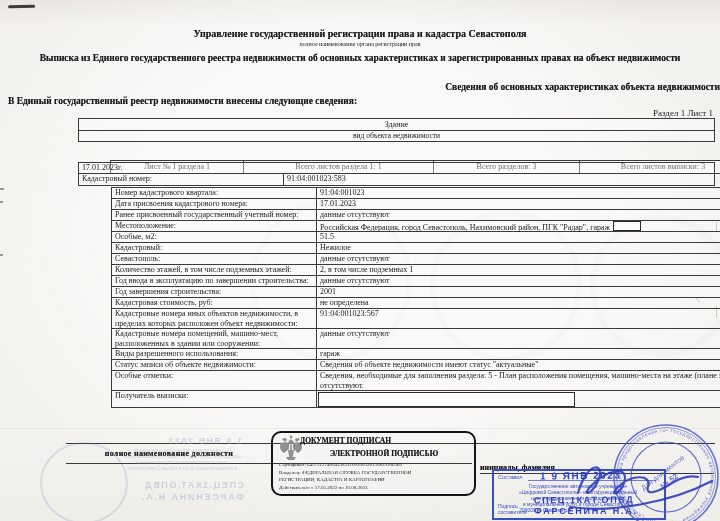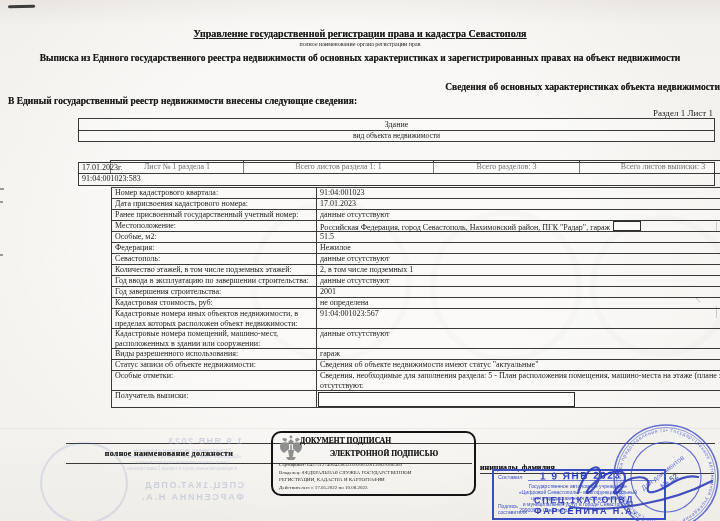--- a/index.html
+++ b/index.html
@@ -8,21 +8,21 @@
     background:
       radial-gradient(ellipse at 48% 42%, rgba(255,255,255,.55) 40%, rgba(0,0,0,0) 75%),
       linear-gradient(180deg,#e9e6e1 0,#f3f1ed 26px,#f4f2ee 430px,#efede8 100%);
     font-family:"Liberation Serif", serif;
     color:#1b1b1b;
   }
   .t{position:absolute;white-space:nowrap;}
   .ink{text-shadow:0 0 .4px rgba(20,20,20,.65);}
   
   .org-title{top:28px;left:0;right:0;text-align:center;font-size:10px;font-weight:bold;}
-  .org-title span{text-decoration:underline;text-align:center;}
+  .org-title span{text-align:center;}
   .org-sub{top:41px;left:0;right:0;text-align:center;font-size:6px;}
   .doc-title{top:53px;left:0;right:0;text-align:center;font-size:9.5px;font-weight:bold;}
   .sec-title{top:82px;left:0;right:0;text-align:right;font-size:9.5px;font-weight:bold;}
   .intro{top:96px;left:8px;font-size:9.5px;font-weight:bold;}
   .razdel{top:108px;right:7px;font-size:9px;}
   
   .tbl{position:absolute;left:78px;width:635px;border:1px solid #3a3a3a;background:rgba(253,253,252,.35);}
   .row{display:flex;border-bottom:1px solid #3a3a3a;font-size:8px;line-height:9.5px;}
   .row:last-child{border-bottom:none;}
   .cell{padding:0 3px;box-sizing:border-box;}
@@ -107,20 +107,21 @@
       <div class="cell center" style="width:146px;border-right:1px solid #3a3a3a;">Всего разделов: 3</div>
       <div class="cell center" style="flex:1;">Всего листов выписки: 3</div>
     </div>
   </div>
 
   <div class="tbl" style="top:162px;">
     <div class="row" style="height:10px;">
       <div class="cell">17.01.2023г.</div>
     </div>
     <div class="row" style="height:11px;">
+      <div class="cell lblcol">Кадастровый номер:</div>
       <div class="cell valcol">91:04:001023:583</div>
     </div>
   </div>
 
   <div class="tbl" style="top:187px;margin-left:33px;">
     <div class="row hs">
       <div class="cell lblcol">Номер кадастрового квартала:</div>
       <div class="cell valcol">91:04:001023</div>
     </div>
     <div class="row hs">
@@ -133,21 +134,21 @@
     </div>
     <div class="row hs">
       <div class="cell lblcol">Местоположение:</div>
       <div class="cell valcol"><span>Российская Федерация, город Севастополь, Нахимовский район, ПГК "Радар", гараж</span><span class="redact"></span></div>
     </div>
     <div class="row hs">
       <div class="cell lblcol">Особые, м2:</div>
       <div class="cell valcol">51.5</div>
     </div>
     <div class="row hs">
-      <div class="cell lblcol">Федерация:</div>
+      <div class="cell lblcol">Кадастровый:</div>
       <div class="cell valcol">Нежилое</div>
     </div>
     <div class="row hs">
       <div class="cell lblcol">Севастополь:</div>
       <div class="cell valcol">данные отсутствуют</div>
     </div>
     <div class="row hs">
       <div class="cell lblcol">Количество этажей, в том числе подземных этажей:</div>
       <div class="cell valcol">2, в том числе подземных 1</div>
     </div>

